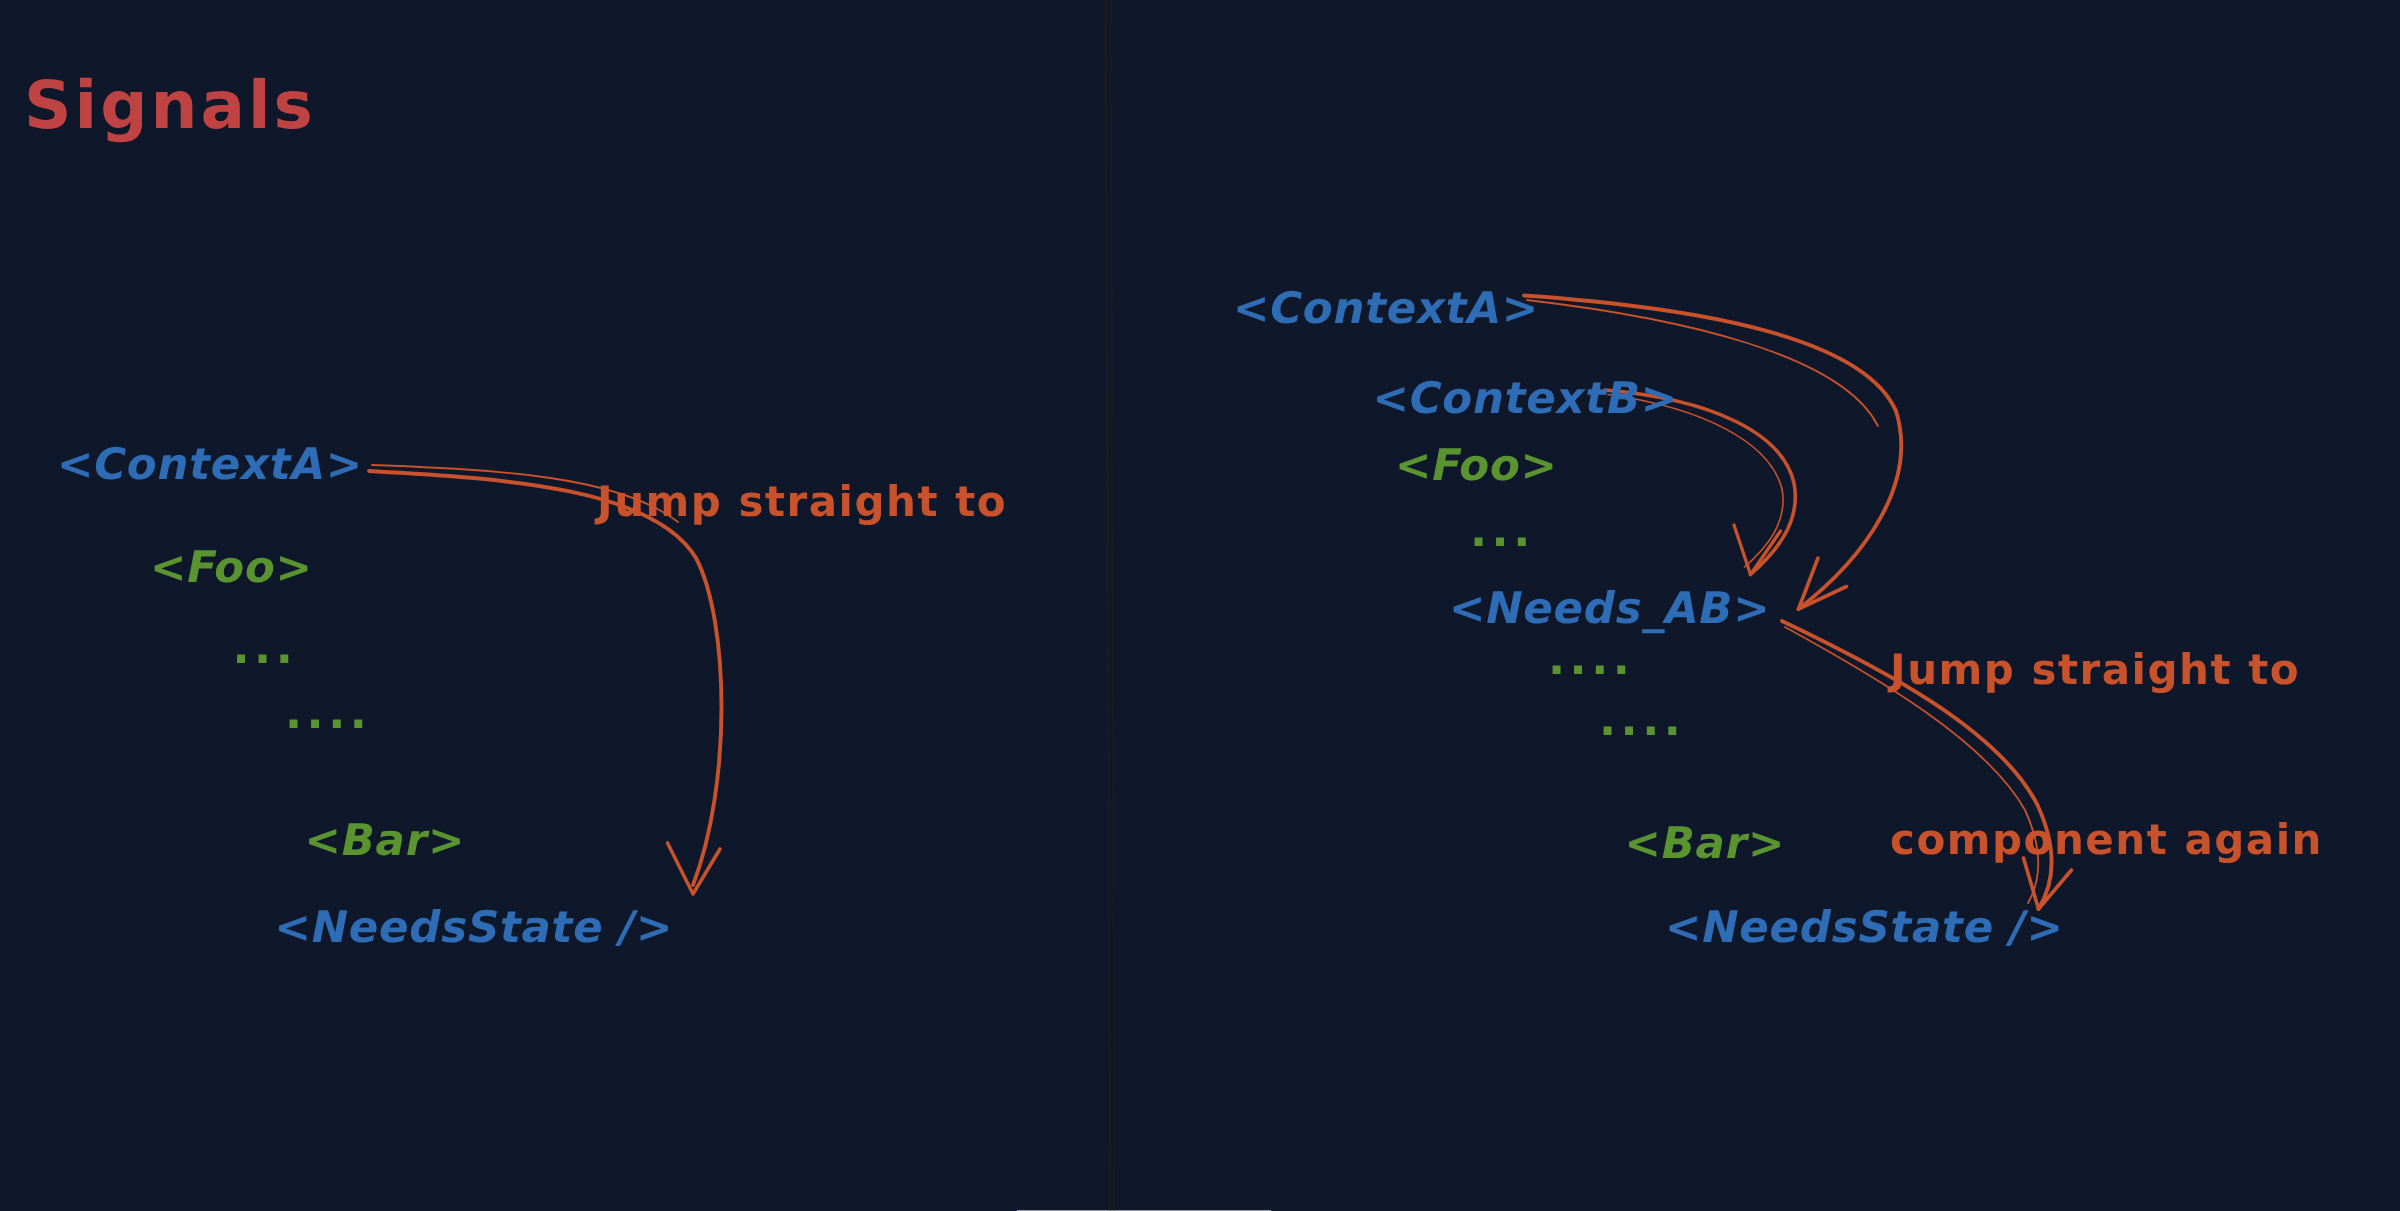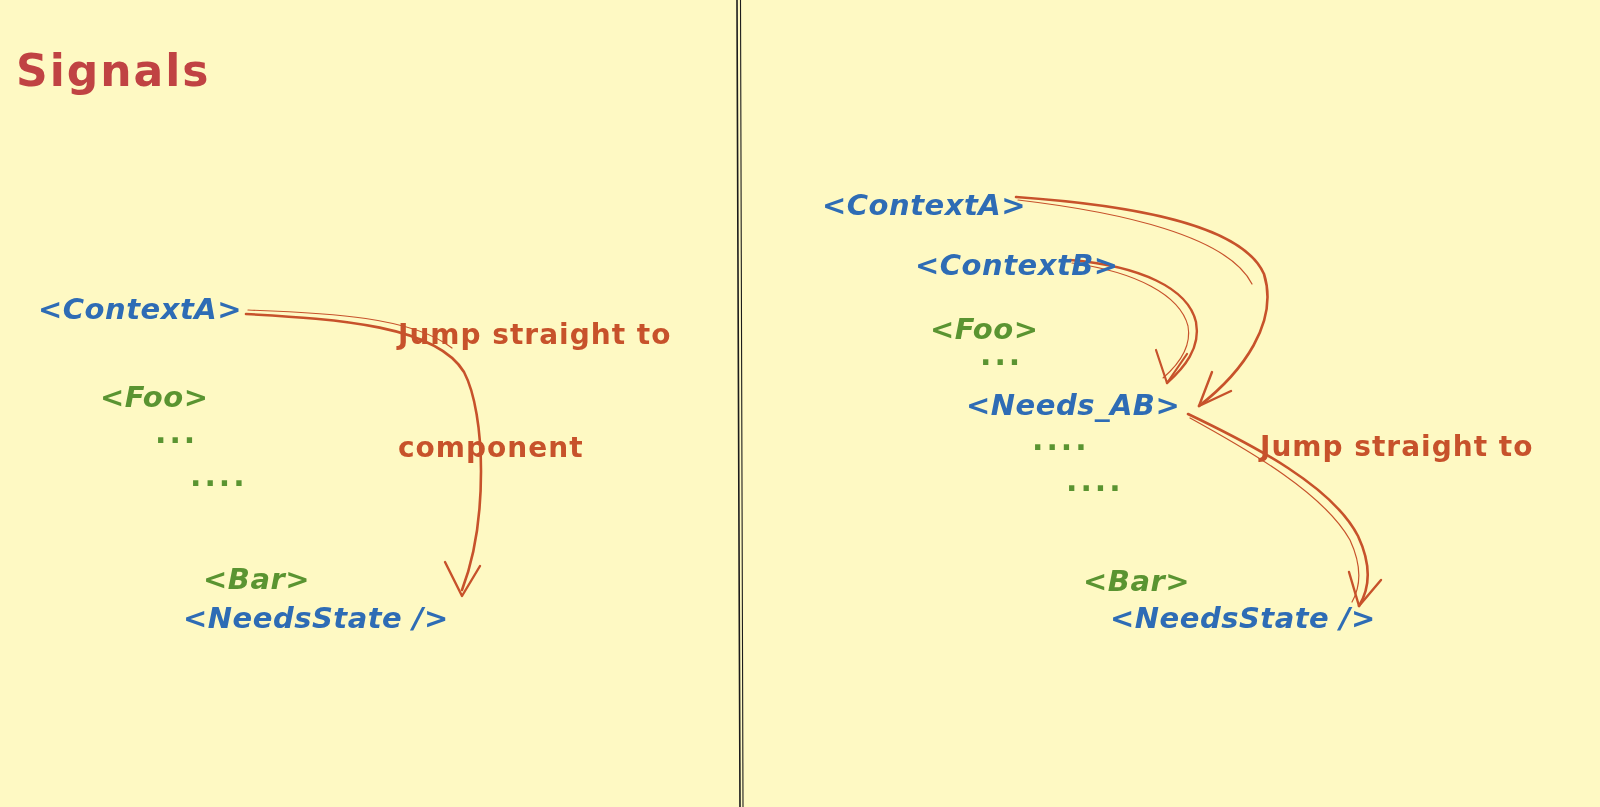--- a/index.html
+++ b/index.html
@@ -1,34 +1,34 @@
 <!DOCTYPE html>
 <html><head>
 <meta charset="utf-8">
 <style>
   html, body { margin: 0; padding: 0; background: #ffffff; }
   .canvas {
     position: relative;
     width: 1600px;
     height: 807px;
-    background: #fef9c3;
+    background: #0f172a;
     overflow: hidden;
     font-family: "DejaVu Sans", sans-serif;
   }
   .txt {
     position: absolute;
     font-weight: 700;
     white-space: pre;
     letter-spacing: 0.5px;
     line-height: 1.15;
   }
   .title { font-size: 44px; color: #c04343; letter-spacing: 2px; }
   .code  { font-size: 29px; font-style: italic; }
   .blue  { color: #2e6cb5; }
-  .green { color: #5a9431; margin-top: 19px; }
+  .green { color: #5a9431; }
   .dots  { font-size: 30px; letter-spacing: 3px; color: #5a9431; }
   .note  { font-size: 28px; color: #c7522b; line-height: 1.35; letter-spacing: 1px; }
   .note .line { display: block; }
   svg.overlay {
     position: absolute;
     left: 0; top: 0;
     width: 1600px; height: 807px;
   }
   svg.overlay path, svg.overlay line { fill: none; stroke-linecap: round; stroke-linejoin: round; }
   .stroke-orange { stroke: #c7522b; }
@@ -75,32 +75,32 @@
 
   <div>
     <div class="txt code blue" style="left:38px;  top:293px;">&lt;ContextA&gt;</div>
     <div class="txt code green" style="left:100px; top:362px;">&lt;Foo&gt;</div>
     <div class="txt dots" style="left:155px; top:416px;">...</div>
     <div class="txt dots" style="left:190px; top:459px;">....</div>
     <div class="txt code green" style="left:203px; top:544px;">&lt;Bar&gt;</div>
     <div class="txt code blue" style="left:183px; top:602px;">&lt;NeedsState /&gt;</div>
     <div class="txt note" style="left:398px; top:240px;">
       <span class="line">Jump straight to</span>
-      <span class="line">component</span>
     </div>
   </div>
 
   <div>
     <div class="txt code blue" style="left:822px;  top:189px;">&lt;ContextA&gt;</div>
     <div class="txt code blue" style="left:915px;  top:249px;">&lt;ContextB&gt;</div>
     <div class="txt code green" style="left:930px; top:294px;">&lt;Foo&gt;</div>
     <div class="txt dots" style="left:980px; top:338px;">...</div>
     <div class="txt code blue" style="left:966px; top:389px;">&lt;Needs_AB&gt;</div>
     <div class="txt dots" style="left:1032px; top:423px;">....</div>
     <div class="txt dots" style="left:1066px; top:464px;">....</div>
     <div class="txt code green" style="left:1083px; top:546px;">&lt;Bar&gt;</div>
     <div class="txt code blue" style="left:1110px; top:602px;">&lt;NeedsState /&gt;</div>
     <div class="txt note" style="left:1260px; top:352px;">
       <span class="line">Jump straight to</span>
+      <span class="line">component again</span>
     </div>
   </div>
 
 </div>
 
 </body></html>

